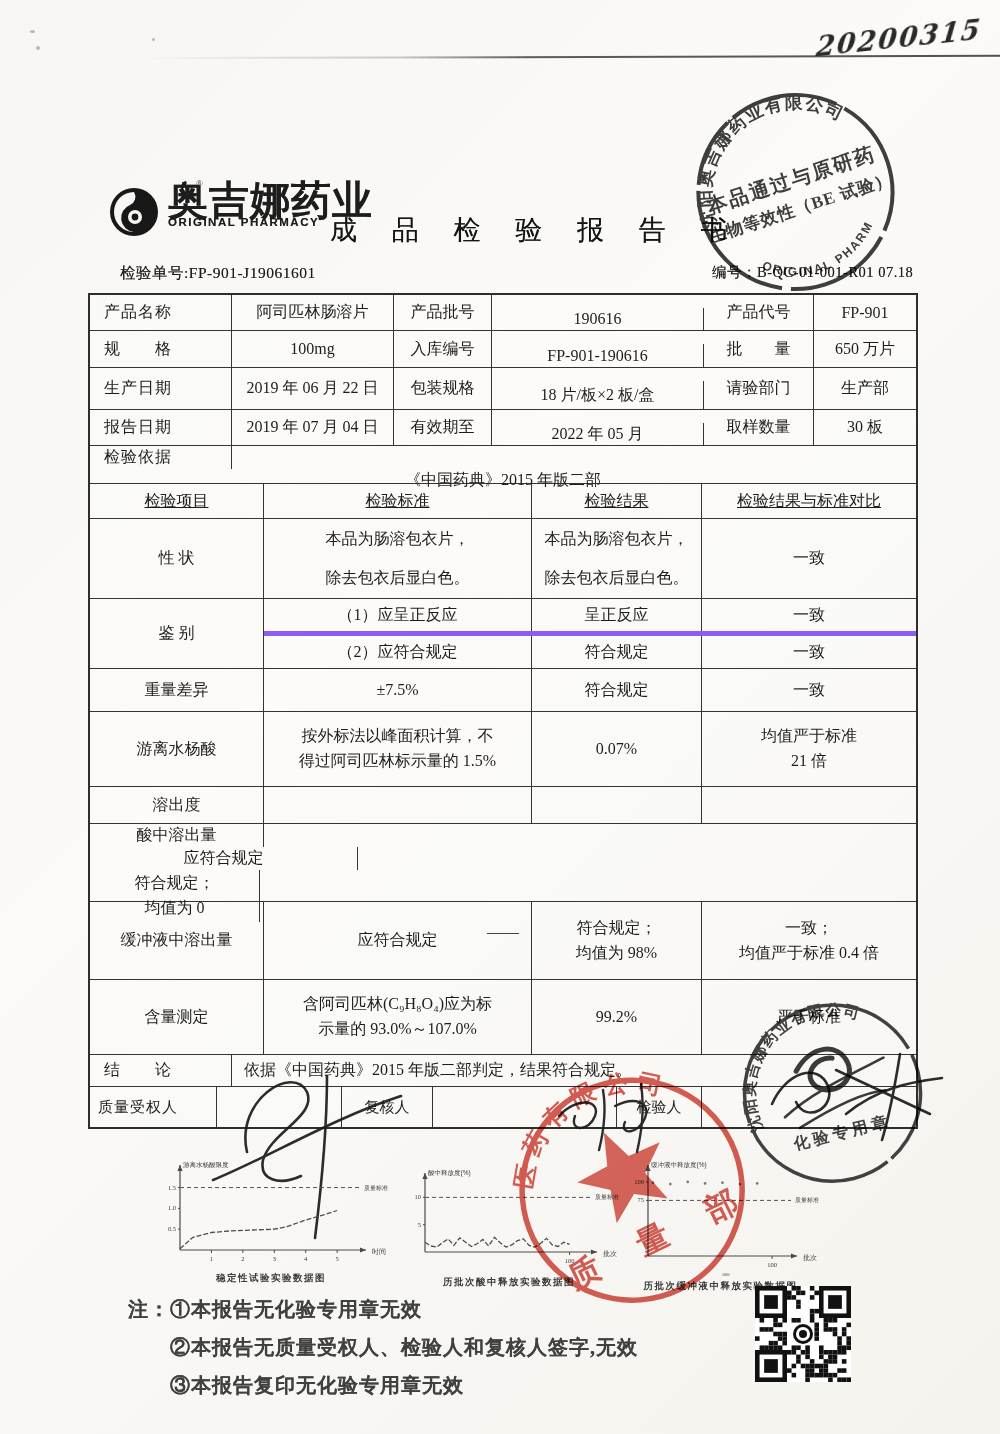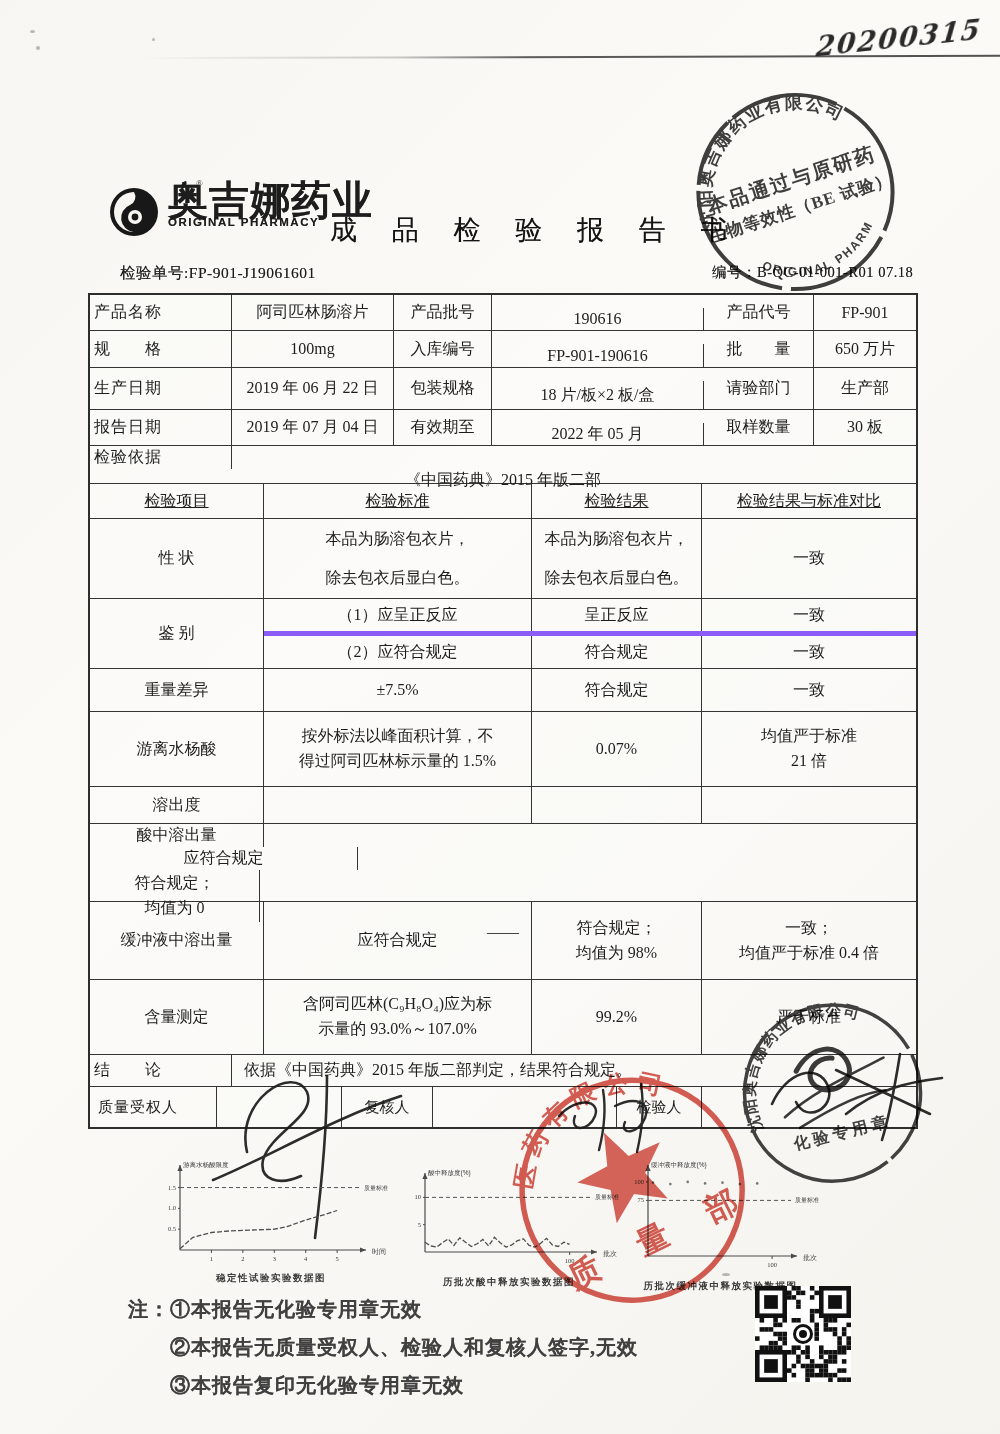--- a/index.html
+++ b/index.html
@@ -25,21 +25,21 @@
   .doc-title{left:330px;top:212px;width:360px;font-size:27px;letter-spacing:14px;font-weight:500;color:#141414;white-space:nowrap;}
   .report-no{left:120px;top:263px;font-size:15.5px;letter-spacing:.5px;}
   .doc-no{left:712px;top:263px;font-size:14.5px;letter-spacing:.5px;}
   
   .tbl{left:88px;top:293px;width:830px;border:2px solid #2e2e2e;background:rgba(255,255,255,.25);box-sizing:border-box;}
   .row{display:flex;border-bottom:1px solid #343434;box-sizing:border-box;}
   .row:last-child{border-bottom:none;}
   .cell{border-right:1px solid #343434;box-sizing:border-box;display:flex;align-items:center;justify-content:center;
     font-size:16px;text-align:center;padding:1px 4px;overflow:visible;}
   .cell:last-child{border-right:none;}
-  .lbl{justify-content:flex-start;padding-left:4px;letter-spacing:1px;}
+  .lbl{justify-content:flex-start;padding-left:14px;letter-spacing:1px;}
   .pre{white-space:pre-line;line-height:1.55;}
   .tall-pre{white-space:pre-line;line-height:2.4;}
   .iw0{width:142px;}.iw1{width:162px;}.iw2{width:98px;}.iw3{width:212px;margin-top:13px;}.iw4{width:110px;}.iw5{flex:1;}
   .tw0{width:174px;}.tw1{width:268px;}.tw2{width:170px;}.tw3{flex:1;}
   .subcol{flex:1;display:flex;flex-direction:column;}
   .subrow{display:flex;border-bottom:5px solid #8b5cf6;box-sizing:border-box;flex:1;}
   .subrow:last-child{border-bottom:none;}
   
   .chart{overflow:visible;}
   .chart-caption{font-size:9.5px;font-weight:700;color:#3a3a3a;letter-spacing:1.5px;text-align:center;

